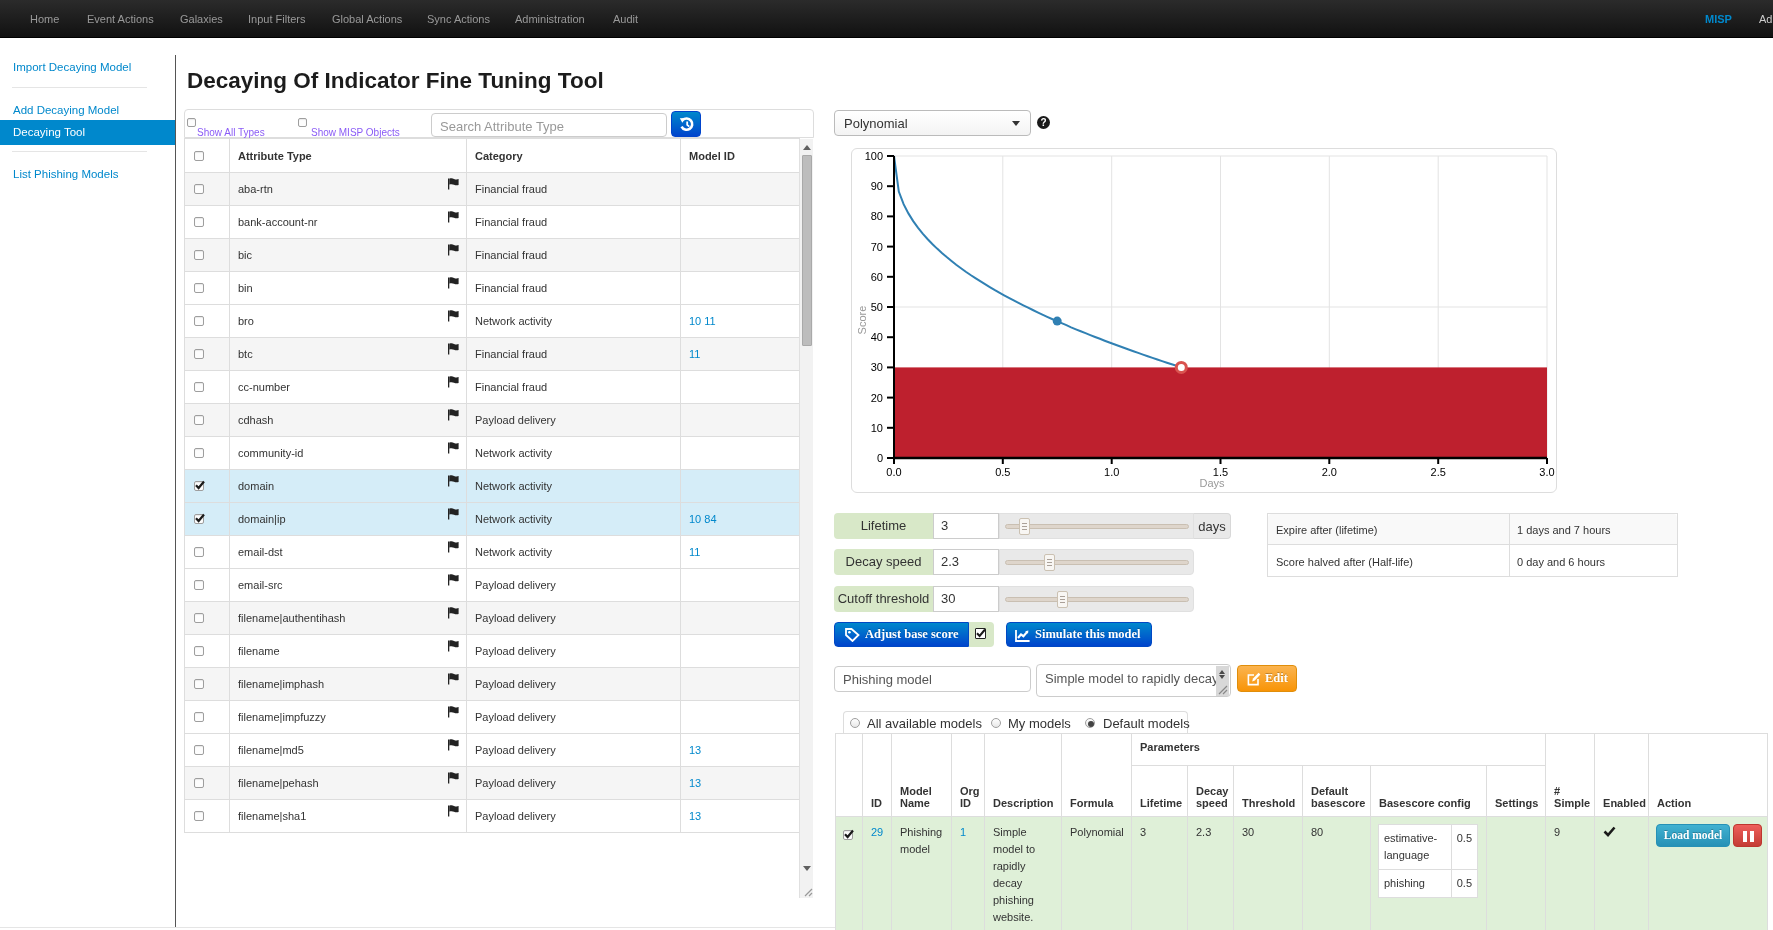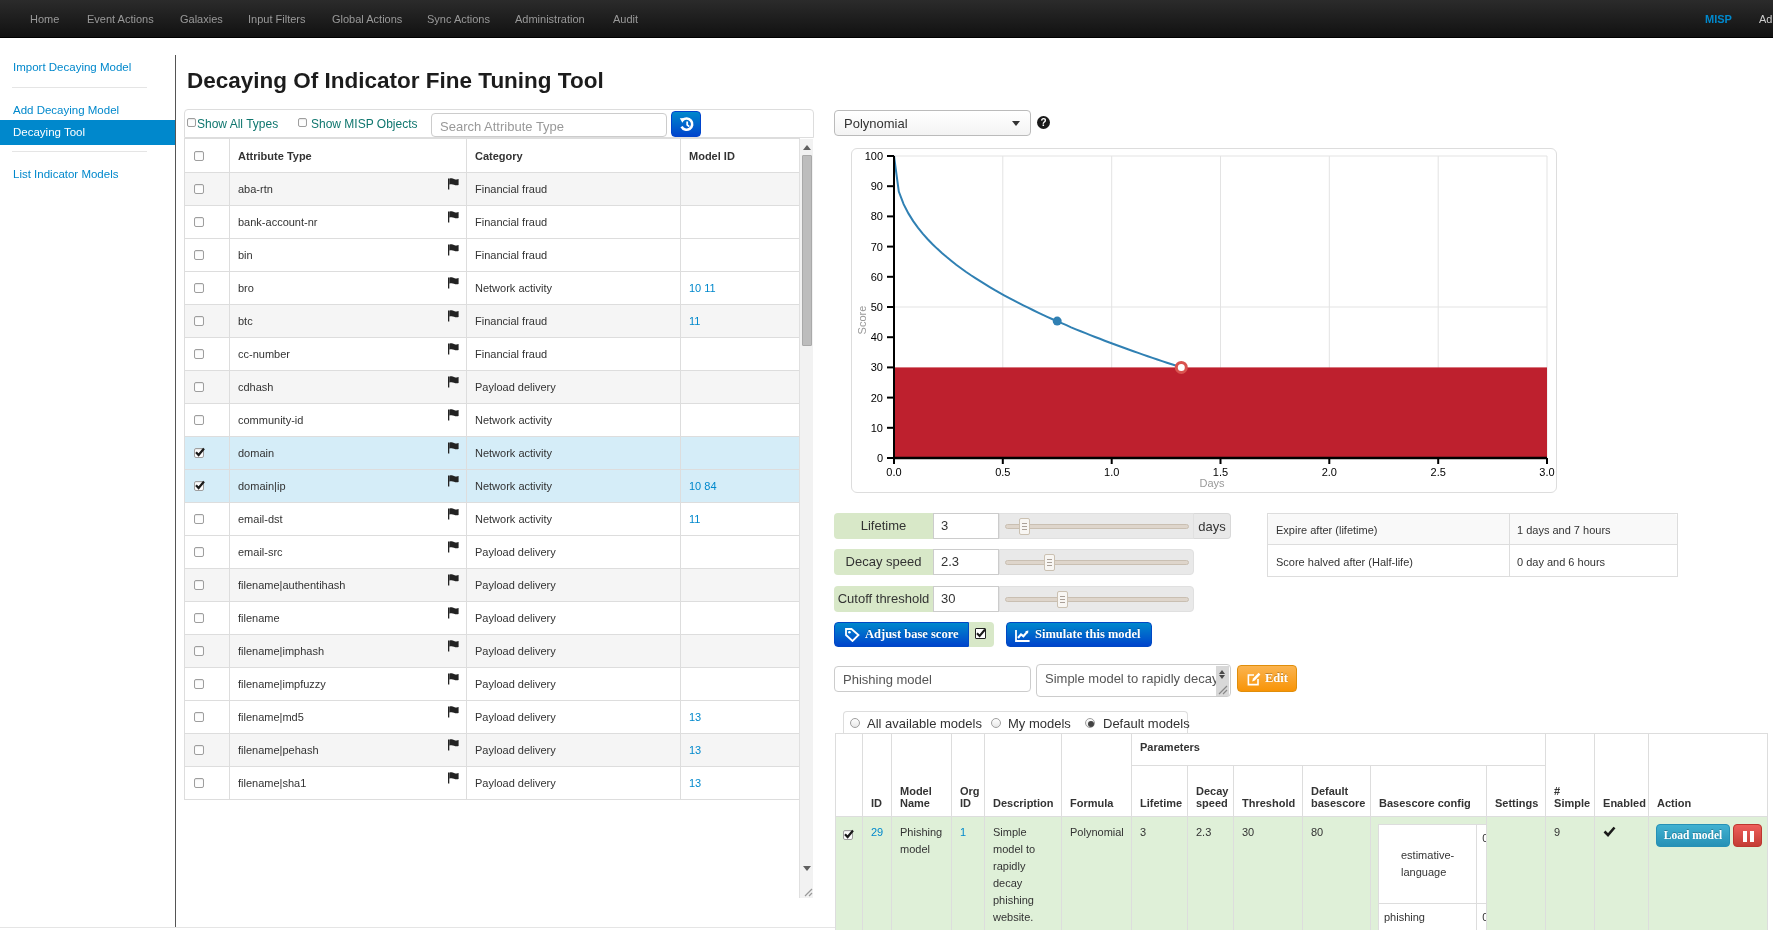--- a/index.html
+++ b/index.html
@@ -10,21 +10,21 @@
 .side a{position:absolute;font-size:11.5px;color:#0088cc;text-decoration:none}
 .hr{position:absolute;height:1px;background:#e5e5e5}
 #actv{position:absolute;left:0;top:120px;width:176px;height:25px;background:#0088cc}
 #actv span{position:absolute;left:13px;top:6px;font-size:11.5px;color:#fff}
 #vline{position:absolute;left:175px;top:55px;width:1px;height:872px;background:#555}
 h1{position:absolute;left:187px;top:68px;font-size:22.5px;font-weight:bold;color:#1c1c1c;font-family:"Liberation Sans",sans-serif}
 
 #tbar{position:absolute;left:184px;top:109px;width:630px;height:29px;border:1px solid #ddd;border-radius:4px 4px 0 0}
 .cbx,.cbi{position:absolute;width:10px;height:10px;background:#fdfdfd;border:1px solid #9e9e9e;border-radius:2px;box-shadow:inset 0 1px 1px rgba(0,0,0,.08)}
 .cbx{width:9px;height:9px}
-#tbar label{position:absolute;top:7px;font-size:12px;color:#0f766e}
+#tbar label{position:absolute;top:17px;font-size:10px;color:#8b5cf6}
 #srch{position:absolute;left:246px;top:3px;width:236px;height:24px;border:1px solid #ccc;border-radius:4px;background:#fff}
 #srch span{position:absolute;left:8px;top:5px;font-size:13px;color:#999}
 #rfbtn{position:absolute;left:486px;top:1px;width:30px;height:26px;border-radius:4px;background:linear-gradient(180deg,#0088cc,#0044cc);border:1px solid #0044cc}
 
 #atbl{position:absolute;left:184px;top:138px;border-collapse:collapse;table-layout:fixed;width:615px;font-size:11px}
 #atbl td,#atbl th{border:1px solid #ddd;overflow:hidden;white-space:nowrap}
 #atbl th{height:34px;text-align:left;padding-left:8px;font-size:11px;background:#fff}
 #atbl td{height:33px;padding-left:8px;position:relative}
 #atbl td.c1{padding-left:0}
 #atbl td .cbi{position:absolute;left:9px;top:11px}
@@ -100,21 +100,21 @@
 </div>
 
 <div class="side">
   <a style="left:13px;top:61px">Import Decaying Model</a>
   <div class="hr" style="left:12px;top:87px;width:135px"></div>
   <a style="left:13px;top:104px">Add Decaying Model</a>
   <div id="actv">
         <span>Decaying Tool</span>
       </div>
   <div class="hr" style="left:12px;top:151px;width:135px"></div>
-  <a style="left:13px;top:168px">List Indicator Models</a>
+  <a style="left:13px;top:168px">List Phishing Models</a>
 </div>
 <div id="vline"></div>
 
 <h1>Decaying Of Indicator Fine Tuning Tool</h1>
 
 <div id="tbar">
   <span class="cbx" style="left:2px;top:8px"></span>
   <label style="left:12px">Show All Types</label>
   <span class="cbx" style="left:113px;top:8px"></span>
   <label style="left:126px">Show MISP Objects</label>
@@ -155,20 +155,31 @@
               <path d="M1.3 0.8 C3 0.1 4.5 0.3 6 0.9 C7.5 1.5 9 1.6 10.6 1.1 L10.6 6.9 C9 7.4 7.5 7.3 6 6.7 C4.5 6.1 3 6.0 1.3 6.6 Z" fill="#222"></path>
             </svg></td>
           <td>Financial fraud</td>
           <td class="lnk"></td>
         </tr>
 <tr style="background:#ffffff">
           <td class="c1">
             <span class="cbi"></span>
           </td>
           <td class="c2">bank-account-nr<svg class="flag" width="11" height="12" viewBox="0 0 11 12">
+              <path d="M0.5 0.6 L0.5 11.5" stroke="#222" stroke-width="1.6" fill="none"></path>
+              <path d="M1.3 0.8 C3 0.1 4.5 0.3 6 0.9 C7.5 1.5 9 1.6 10.6 1.1 L10.6 6.9 C9 7.4 7.5 7.3 6 6.7 C4.5 6.1 3 6.0 1.3 6.6 Z" fill="#222"></path>
+            </svg></td>
+          <td>Financial fraud</td>
+          <td class="lnk"></td>
+        </tr>
+<tr style="background:#f5f5f5">
+          <td class="c1">
+            <span class="cbi"></span>
+          </td>
+          <td class="c2">bic<svg class="flag" width="11" height="12" viewBox="0 0 11 12">
               <path d="M0.5 0.6 L0.5 11.5" stroke="#222" stroke-width="1.6" fill="none"></path>
               <path d="M1.3 0.8 C3 0.1 4.5 0.3 6 0.9 C7.5 1.5 9 1.6 10.6 1.1 L10.6 6.9 C9 7.4 7.5 7.3 6 6.7 C4.5 6.1 3 6.0 1.3 6.6 Z" fill="#222"></path>
             </svg></td>
           <td>Financial fraud</td>
           <td class="lnk"></td>
         </tr>
 <tr style="background:#ffffff">
           <td class="c1">
             <span class="cbi"></span>
           </td>
@@ -593,21 +604,21 @@
 <td>Simple model to rapidly decay phishing website.</td>
 <td>Polynomial</td>
 <td>3</td>
           <td>2.3</td>
           <td>30</td>
           <td>80</td>
 <td style="padding:7px">
 <table style="border-collapse:collapse;background:#fff;width:100px;font-size:11px">
               <tbody>
                 <tr>
-                  <td style="border:1px solid #ddd;padding:22px;background:#fff">estimative-language</td>
+                  <td style="border:1px solid #ddd;padding:5px;background:#fff">estimative-language</td>
                   <td style="border:1px solid #ddd;padding:5px;background:#fff;width:26px">0.5</td>
                 </tr>
                 <tr>
                   <td style="border:1px solid #ddd;padding:5px;background:#fff">phishing</td>
                   <td style="border:1px solid #ddd;padding:5px;background:#fff">0.5</td>
                 </tr>
               </tbody>
             </table>
 </td>
 <td></td>

